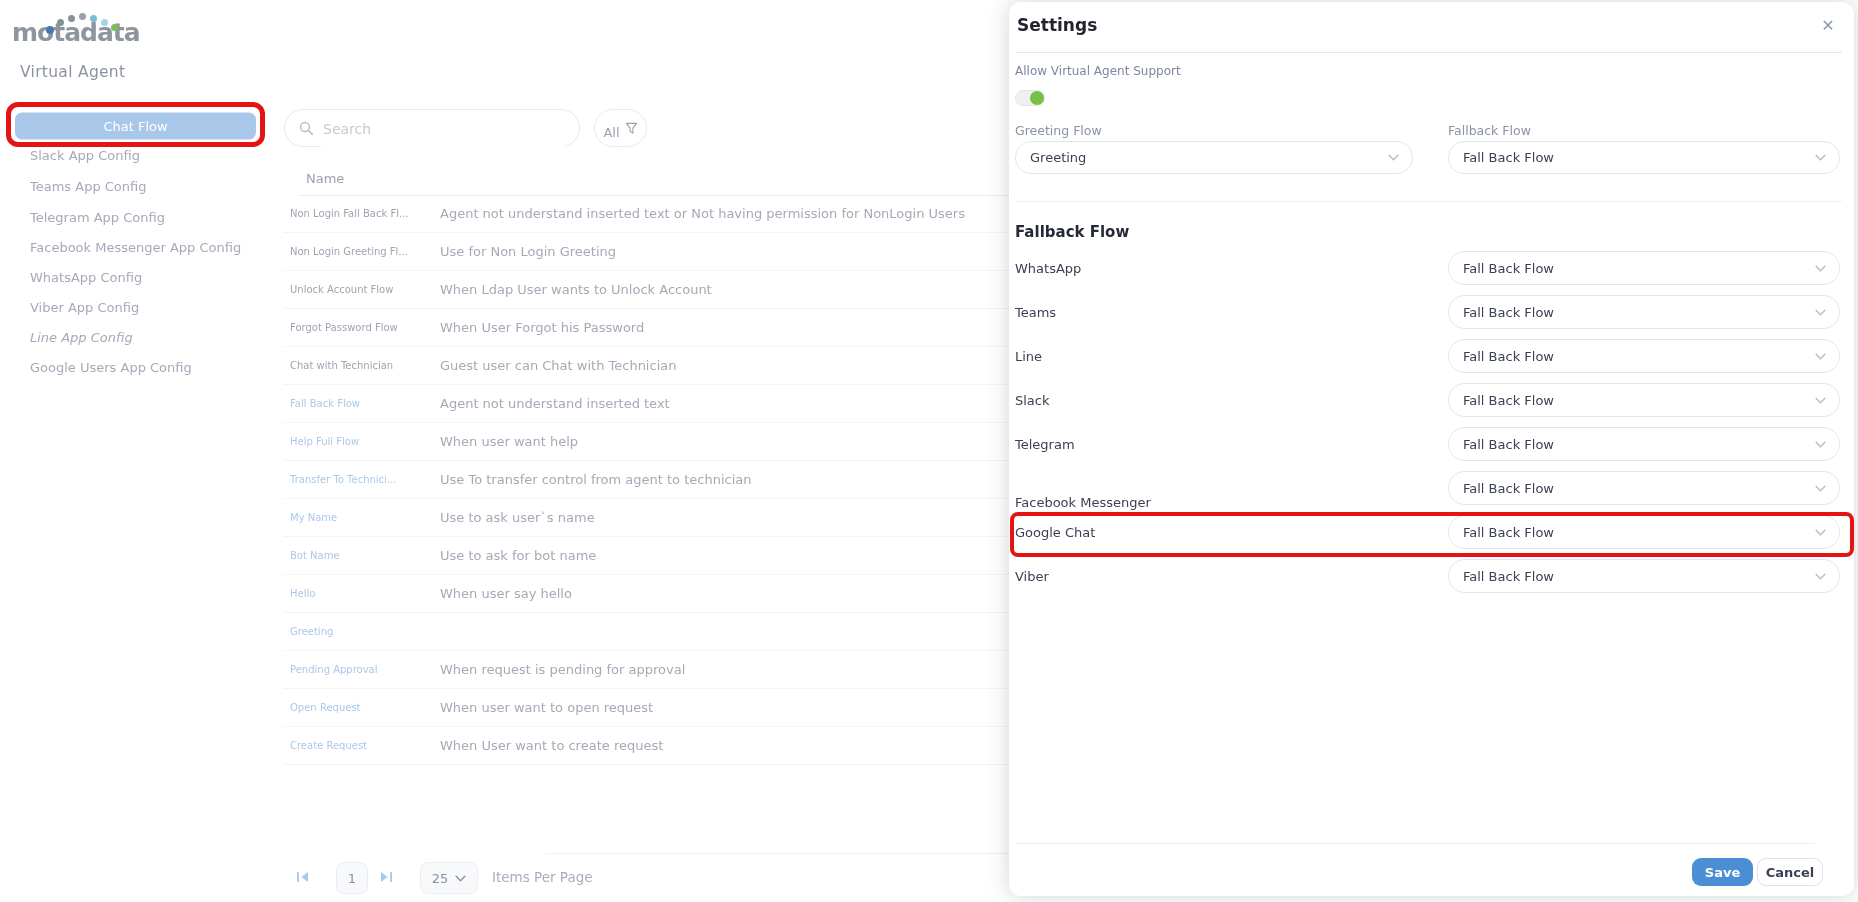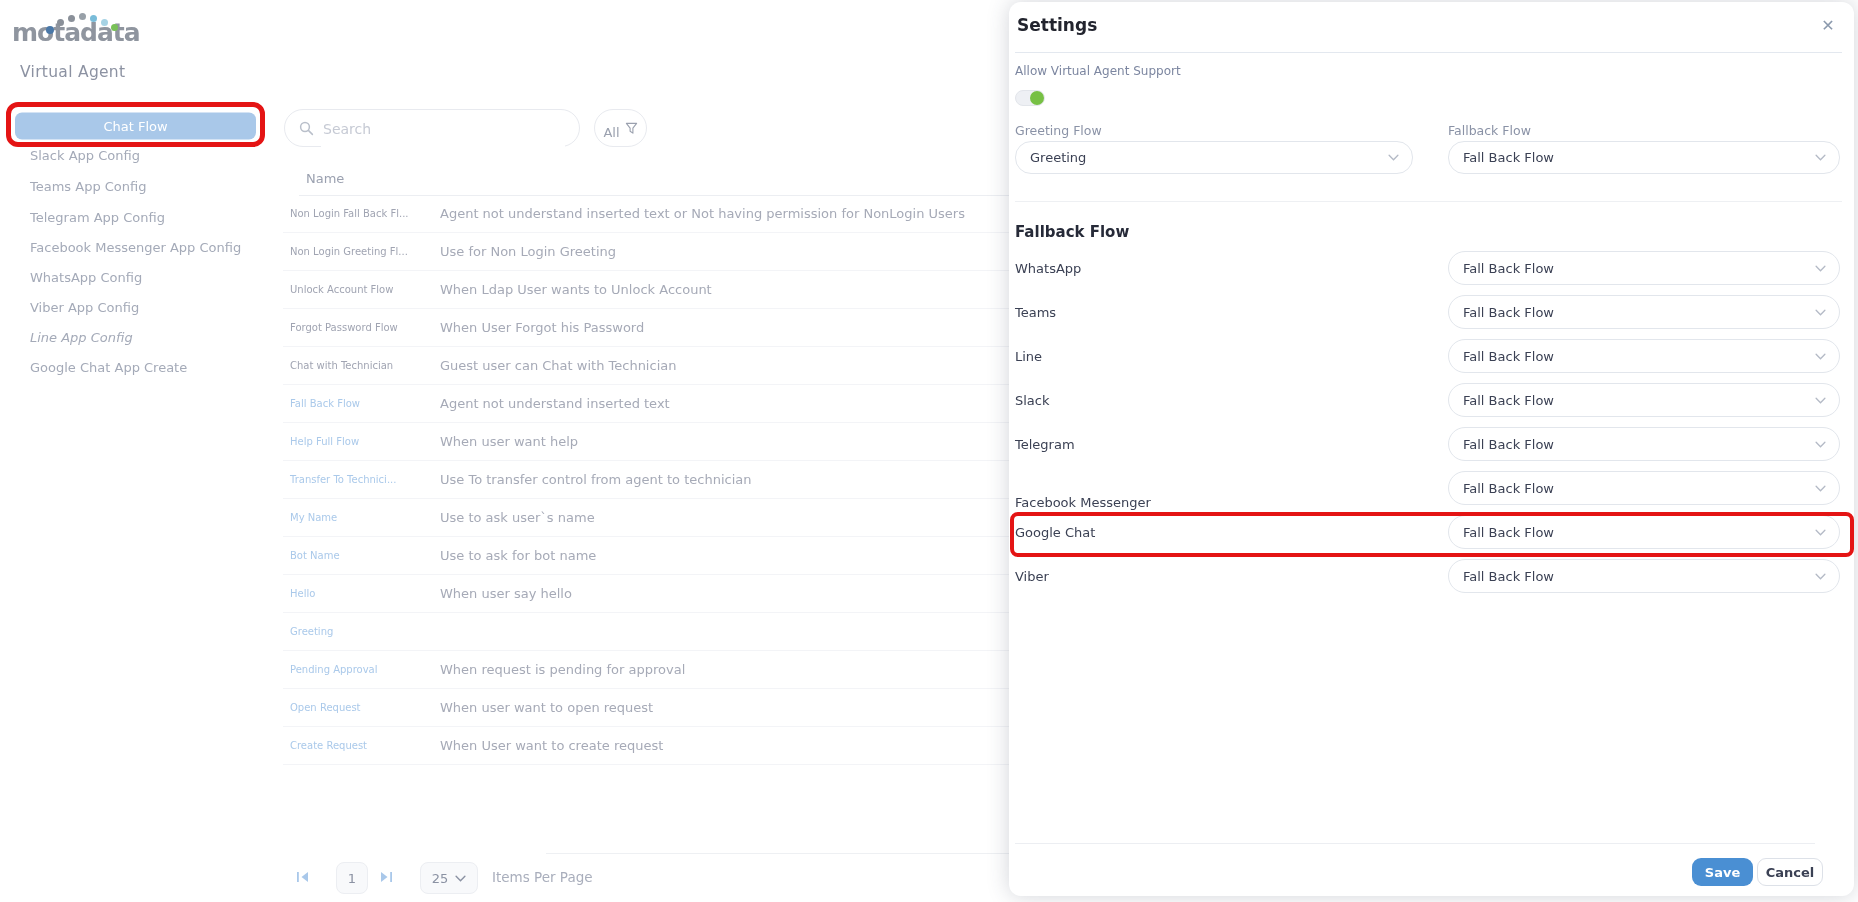--- a/index.html
+++ b/index.html
@@ -96,21 +96,21 @@
   <div class="sidebar">
     <div id="sidebar-items">
         <div class="sidebar-item selected" style="top: 33px;">Chat Flow</div>
         <div class="sidebar-item" style="top: 62px;">Slack App Config</div>
         <div class="sidebar-item" style="top: 93px;">Teams App Config</div>
         <div class="sidebar-item" style="top: 124px;">Telegram App Config</div>
         <div class="sidebar-item" style="top: 154px;">Facebook Messenger App Config</div>
         <div class="sidebar-item" style="top: 184px;">WhatsApp Config</div>
         <div class="sidebar-item" style="top: 214px;">Viber App Config</div>
         <div class="sidebar-item" style="top: 244px; font-style: italic;">Line App Config</div>
-        <div class="sidebar-item" style="top: 274px;">Google Chat App Create</div>
+        <div class="sidebar-item" style="top: 274px;">Google Users App Config</div>
       </div>
   </div>
   <div class="annotation annotation-sidebar"></div>
 
   <div class="main">
     <div class="search-box">
       <svg width="15" height="15" viewBox="0 0 15 15">
         <circle cx="6" cy="6" r="4.4" fill="none" stroke="#b9bfca" stroke-width="1.5"></circle>
         <line x1="9.6" y1="9.6" x2="13.4" y2="13.4" stroke="#b9bfca" stroke-width="1.5" stroke-linecap="round"></line>
       </svg>

